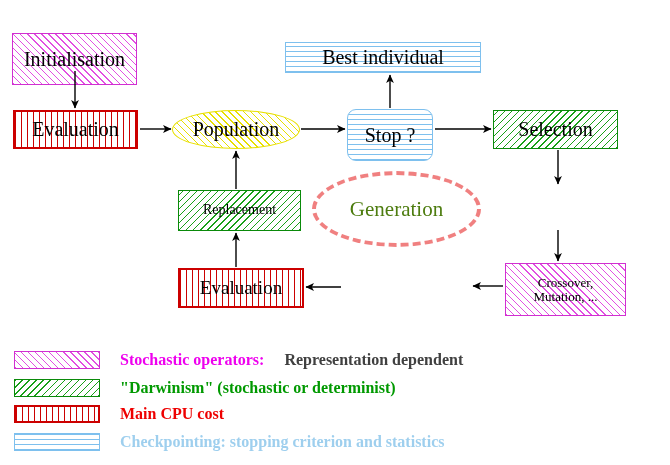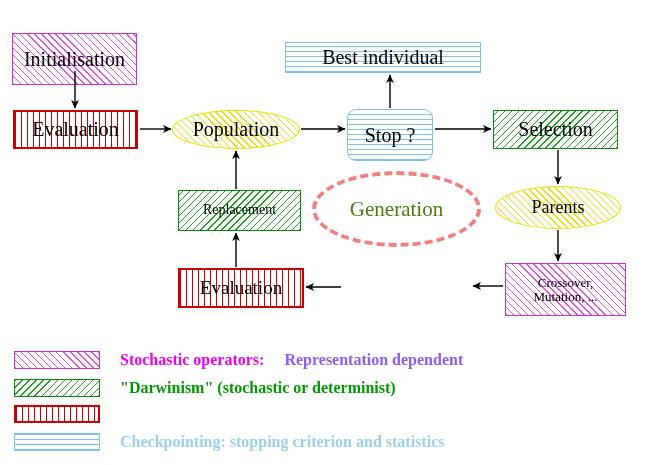--- a/index.html
+++ b/index.html
@@ -142,21 +142,21 @@
     white-space: nowrap;
     font-family: "Liberation Serif", "DejaVu Serif", serif;
     font-weight: bold;
   }
   #legend-row-0 { top: 8px; }
   #legend-row-1 { top: 36px; }
   #legend-row-2 { top: 62px; }
   #legend-row-3 { top: 90px; }
 
   .lt-magenta { color: #ee00ee; }
-  .lt-gold    { color: #8b5cf6; }
+  .lt-gold    { color: #404040; }
   .lt-green   { color: #009900; }
   .lt-red     { color: #ee0000; }
   .lt-blue    { color: #9ecfee; }
 </style>
 </head>
 <body>
 
 <div id="diagram-root">
 
   <svg id="arrows" viewBox="0 0 670 465" width="670" height="465">
@@ -208,23 +208,20 @@
   </div>
 
   <div class="node fill-blue-horz" id="node-best">
     <span class="node-label">Best individual</span>
   </div>
 
   <div class="node fill-green-diag" id="node-selection">
     <span class="node-label">Selection</span>
   </div>
 
-  <div class="node ellipse-yellow" id="node-parents">
-    <span class="node-label">Parents</span>
-  </div>
 
   <div class="node fill-magenta-diag" id="node-crossover">
     <span class="node-label">Crossover,
 Mutation, ...</span>
   </div>
 
 
   <div class="node fill-red-vert" id="node-evaluation-bot">
     <span class="node-label">Evaluation</span>
   </div>
@@ -245,20 +242,21 @@
       <div class="legend-text lt-gold">Representation dependent</div>
     </div>
 
     <div class="legend-row" id="legend-row-1">
       <div class="legend-swatch fill-green-diag"></div>
       <div class="legend-text lt-green">"Darwinism" (stochastic or determinist)</div>
     </div>
 
     <div class="legend-row" id="legend-row-2">
       <div class="legend-swatch fill-red-vert"></div>
+      <div class="legend-text lt-red">Main CPU cost</div>
     </div>
 
     <div class="legend-row" id="legend-row-3">
       <div class="legend-swatch fill-blue-horz"></div>
       <div class="legend-text lt-blue">Checkpointing: stopping criterion and statistics</div>
     </div>
 
   </div>
 </div>
 

